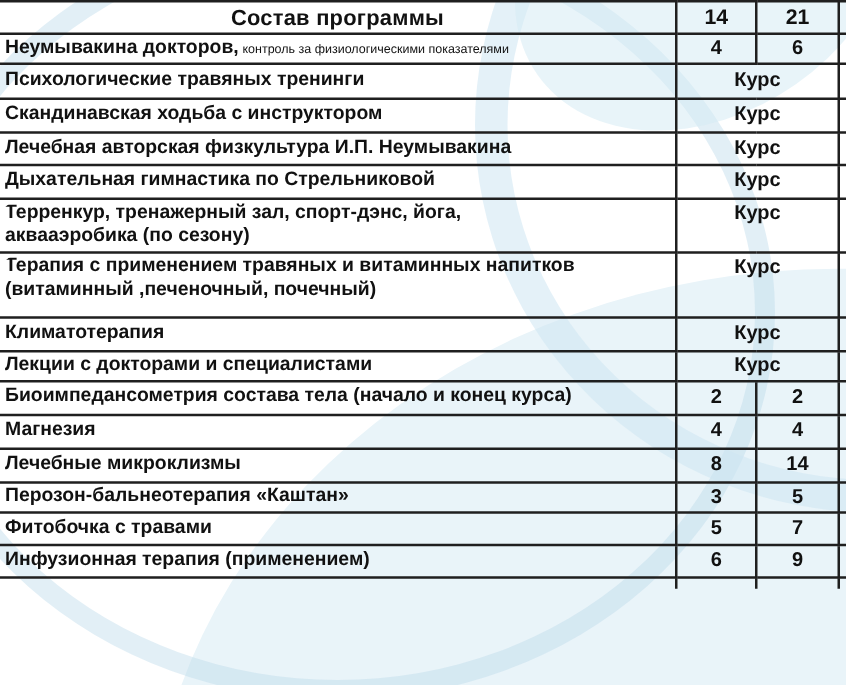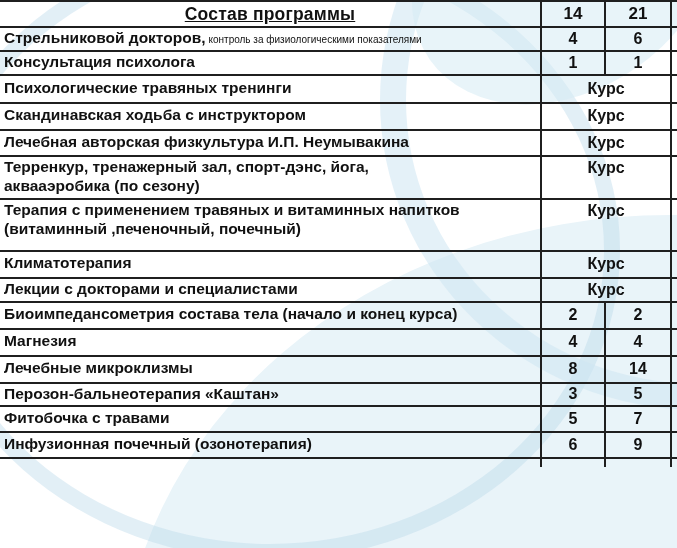--- a/index.html
+++ b/index.html
@@ -47,21 +47,20 @@
     border-left:none;           
     vertical-align:middle;
     background:transparent;
     overflow:hidden;
   }
   td.edge, th.edge { border-right:none; }    
   tr.sliver td { border-bottom:none; }       
   th.name-h {
     font-size:17.5px; font-weight:700; 
     letter-spacing:0.2px;
-    text-decoration:underline;
   }
   th.num-h { font-size:17px; font-weight:700; text-align:center; }
   td.name {
     text-align:left; padding:1px 4px 2px 4px;
     font-size:15.5px; font-weight:700; line-height:1.22;
   }
   td.name .lbl { white-space:pre-line; }
   td.name .note { font-size:10px; font-weight:400; margin-left:3px; }
   td.num {
     text-align:center; font-size:16px; font-weight:700;
@@ -87,51 +86,50 @@
 
   <tbody>
       <tr style="height:26px">
     <th class="name-h">Состав программы</th>
     <th class="num-h">14</th>
     <th class="num-h">21</th>
     <th class="edge"></th>
   </tr>
 
   <tr style="height:23px">
-    <td class="name"><span class="lbl">Стрельниковой докторов,</span><span class="note">контроль за физиологическими показателями</span></td>
+    <td class="name"><span class="lbl">Неумывакина докторов,</span><span class="note">контроль за физиологическими показателями</span></td>
     <td class="num">4</td>
     <td class="num">6</td>
     <td class="edge"></td>
   </tr>
 
-  <tr style="height:23px">
-    <td class="name"><span class="lbl">Консультация психолога</span></td>
-    <td class="num">1</td>
-    <td class="num">1</td>
-    <td class="edge"></td>
-  </tr>
 
   <tr style="height:28px">
     <td class="name"><span class="lbl">Психологические травяных тренинги</span></td>
     <td class="num" colspan="2">Курс</td>
     <td class="edge"></td>
   </tr>
 
   <tr style="height:27px">
     <td class="name"><span class="lbl">Скандинавская ходьба с инструктором</span></td>
     <td class="num" colspan="2">Курс</td>
     <td class="edge"></td>
   </tr>
 
   <tr style="height:26px">
     <td class="name"><span class="lbl">Лечебная авторская физкультура  И.П. Неумывакина</span></td>
     <td class="num" colspan="2">Курс</td>
     <td class="edge"></td>
   </tr>
 
+  <tr style="height:27px">
+    <td class="name"><span class="lbl">Дыхательная гимнастика по Стрельниковой</span></td>
+    <td class="num" colspan="2">Курс</td>
+    <td class="edge"></td>
+  </tr>
 
   <tr class="top" style="height:39px">
     <td class="name"><span class="lbl">Терренкур, тренажерный зал, спорт-дэнс, йога,
 аквааэробика (по сезону)</span></td>
     <td class="num" colspan="2">Курс</td>
     <td class="edge"></td>
   </tr>
 
   <tr class="top" style="height:52px">
     <td class="name"><span class="lbl">Терапия с применением травяных и витаминных напитков
@@ -183,21 +181,21 @@
   </tr>
 
   <tr style="height:26px">
     <td class="name"><span class="lbl">Фитобочка с травами</span></td>
     <td class="num">5</td>
     <td class="num">7</td>
     <td class="edge"></td>
   </tr>
 
   <tr style="height:26px">
-    <td class="name"><span class="lbl">Инфузионная почечный (озонотерапия)</span></td>
+    <td class="name"><span class="lbl">Инфузионная терапия (применением)</span></td>
     <td class="num">6</td>
     <td class="num">9</td>
     <td class="edge"></td>
   </tr>
 
   <tr class="sliver" style="height:9px">
     <td class="name"></td>
     <td class="num"></td>
     <td class="num"></td>
     <td class="edge"></td>

